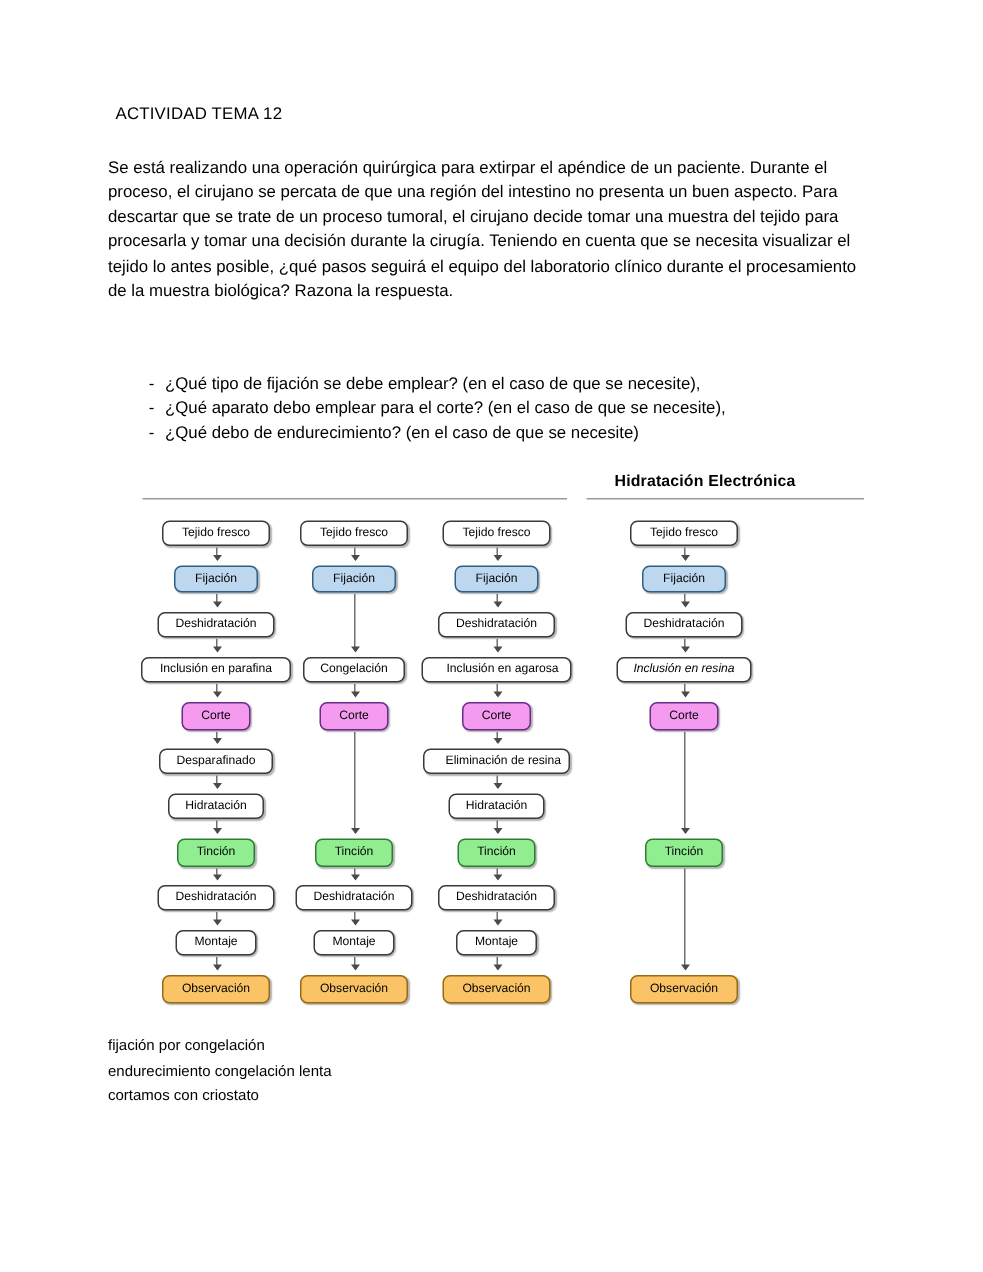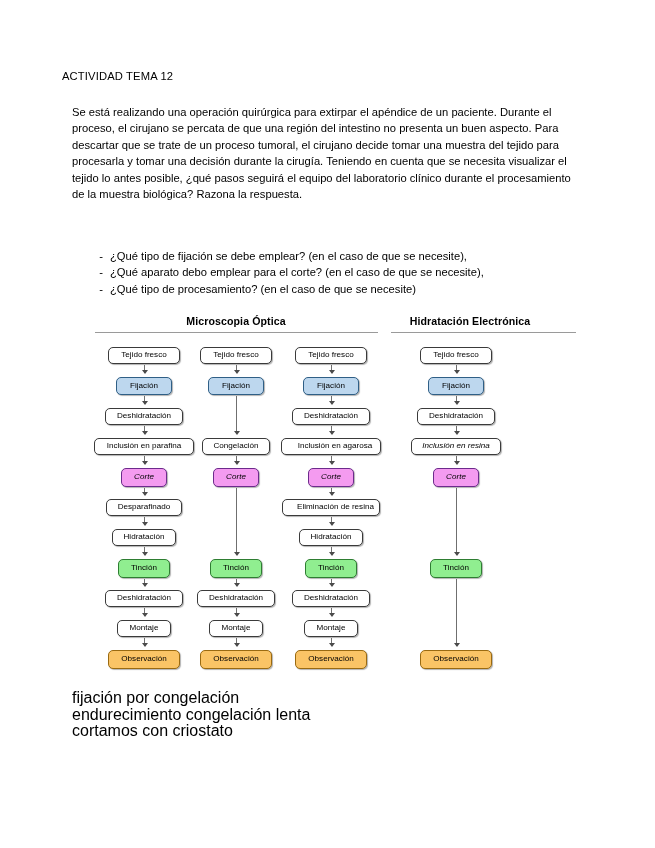--- a/index.html
+++ b/index.html
@@ -18,21 +18,21 @@
   .page {
     position: relative;
     width: 655px;
     height: 848px;
     background: #fff;
   }
 
   
   .doc-title {
     position: absolute;
-    left: 62px;
+    left: 77px;
     top: 70px;
     font-size: 11.2px;
     letter-spacing: 0.15px;
     white-space: nowrap;
   }
   .para {
     position: absolute;
     left: 72px;
     top: 104px;
     width: 508px;
@@ -65,21 +65,21 @@
     flex: 0 0 18px;
     text-align: center;
     margin-left: 20px;
   }
   .q-text { flex: 1 1 auto; }
 
   .bottom-notes {
     position: absolute;
     left: 72px;
     top: 690px;
-    font-size: 16px;
+    font-size: 10px;
     line-height: 16.6px;
   }
   .bottom-notes .gap { height: 16.6px; }
 
   
   .diagram {
     position: absolute;
     left: 0;
     top: 0;
     width: 655px;
@@ -110,21 +110,21 @@
     display: flex;
     align-items: center;
     justify-content: center;
     text-align: center;
     color: #000;
     box-shadow: 1px 1px 1px rgba(0,0,0,0.30);
     white-space: nowrap;
     padding: 0 3px;
   }
   .node.n-blue   { background: #bdd7ee; border-color: #2f5f86; }
-  .node.n-pink   { background: #f49bf0; border-color: #6c2b8c; font-style: italic; }
+  .node.n-pink   { background: #f49bf0; border-color: #6c2b8c; }
   .node.n-green  { background: #90ee90; border-color: #2e7d32; }
   .node.n-orange { background: #fac466; border-color: #9a6a11; }
 
   .arrow {
     position: absolute;
     width: 1px;
     background: #6f6f6f;
   }
   .arrow::after {
     content: "";
@@ -151,26 +151,25 @@
     <div class="q-item">
       <span class="q-dash">-</span>
       <span class="q-text">¿Qué tipo de fijación se debe emplear? (en el caso de que se necesite),</span>
     </div>
     <div class="q-item">
       <span class="q-dash">-</span>
       <span class="q-text">¿Qué aparato debo emplear para el corte? (en el caso de que se necesite),</span>
     </div>
     <div class="q-item">
       <span class="q-dash">-</span>
-      <span class="q-text">¿Qué tipo de procesamiento? (en el caso de que se necesite)</span>
+      <span class="q-text">¿Qué debo de endurecimiento? (en el caso de que se necesite)</span>
     </div>
   </div>
 
   <div class="diagram" id="diagram-root">
-      <div class="dg-header" style="left: 86px; top: 315px; width: 300px;">Microscopia Óptica</div>
       <div class="dg-rule" style="left: 95px; top: 332px; width: 283px;"></div>
       <div class="dg-header" style="left: 320px; top: 315px; width: 300px;">Hidratación Electrónica</div>
       <div class="dg-rule" style="left: 391px; top: 332px; width: 185px;"></div>
       <div class="node" style="left: 108px; top: 347px; width: 72px; height: 17px;">Tejido fresco</div>
       <div class="arrow" style="left: 144px; top: 365px; height: 8px;"></div>
       <div class="node n-blue" style="left: 116px; top: 377px; width: 56px; height: 18px;">Fijación</div>
       <div class="arrow" style="left: 144px; top: 396px; height: 8px;"></div>
       <div class="node" style="left: 105px; top: 408px; width: 78px; height: 17px;">Deshidratación</div>
       <div class="arrow" style="left: 144px; top: 426px; height: 8px;"></div>
       <div class="node" style="left: 94px; top: 438px; width: 100px; height: 17px;">Inclusión en parafina</div>

